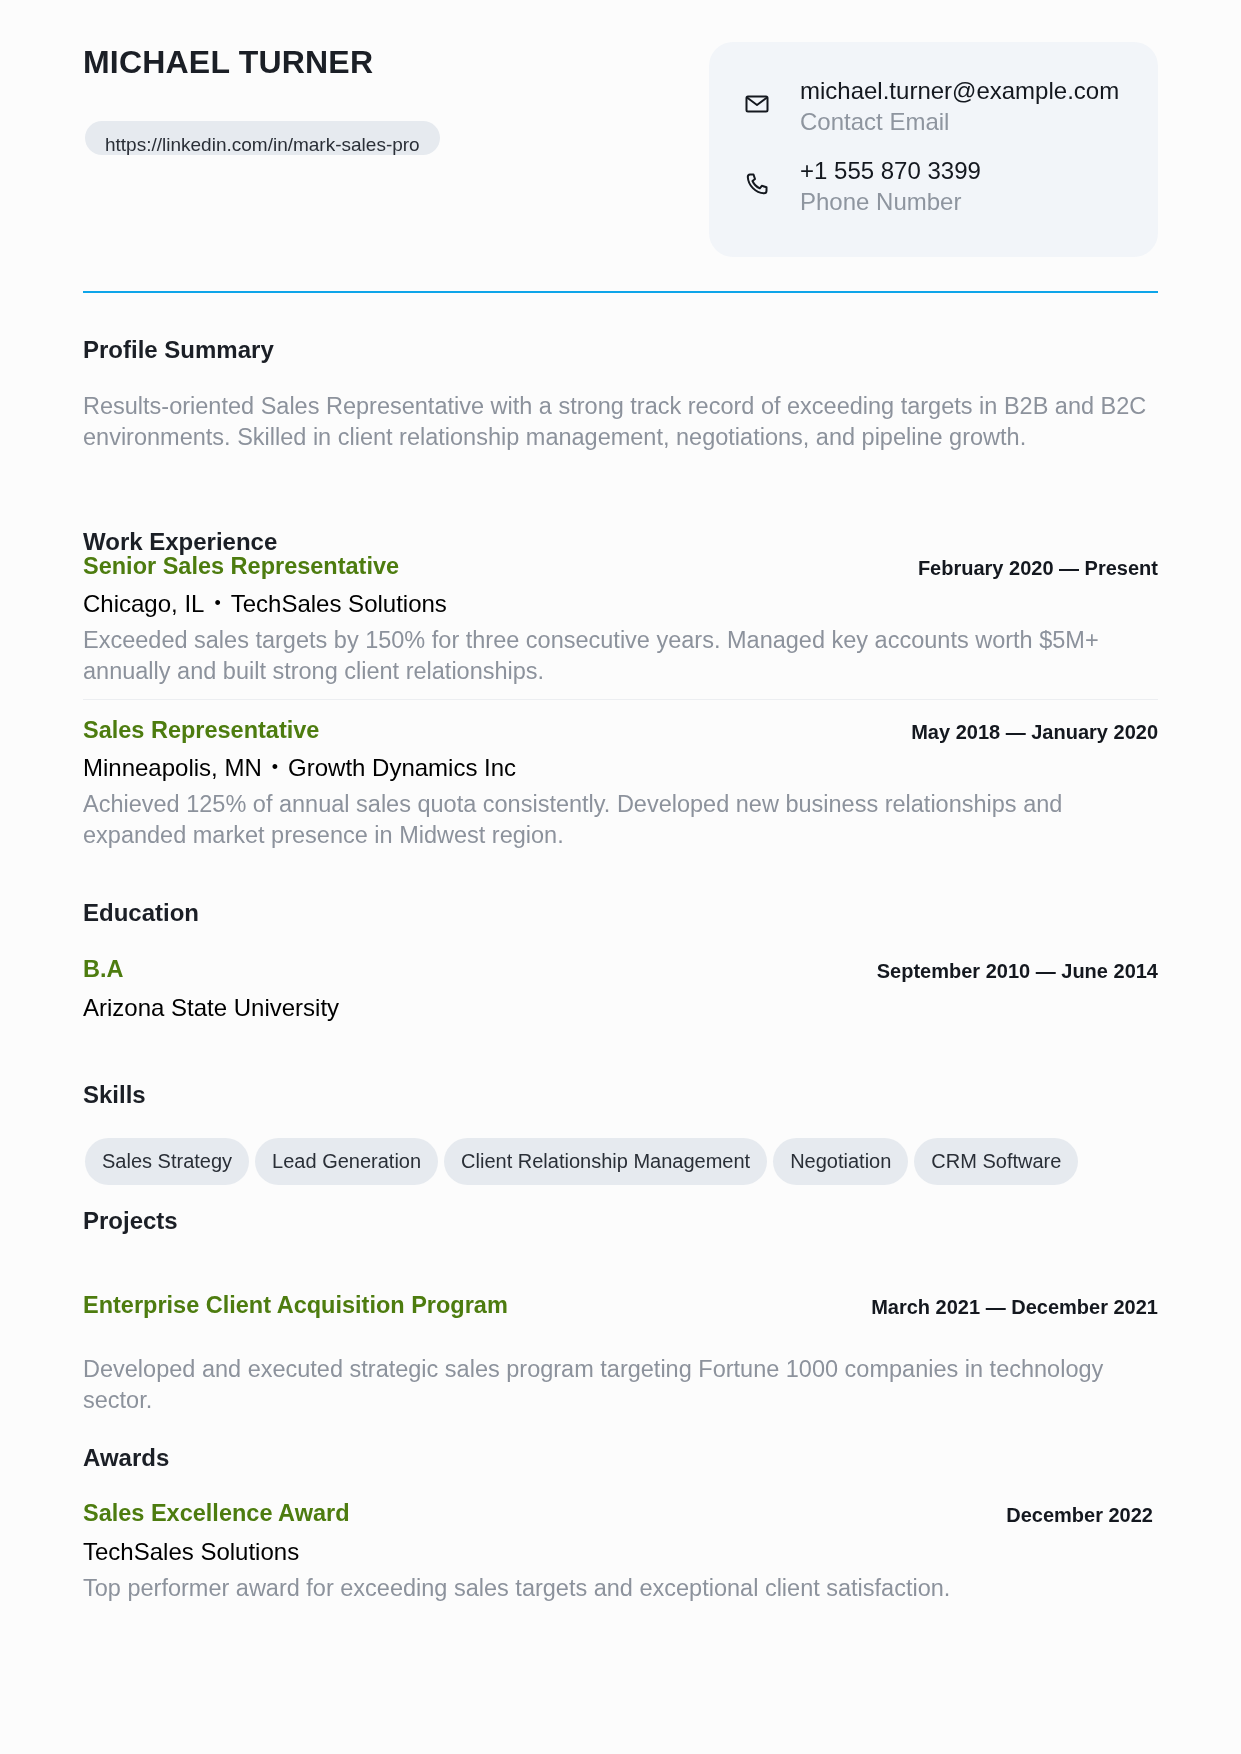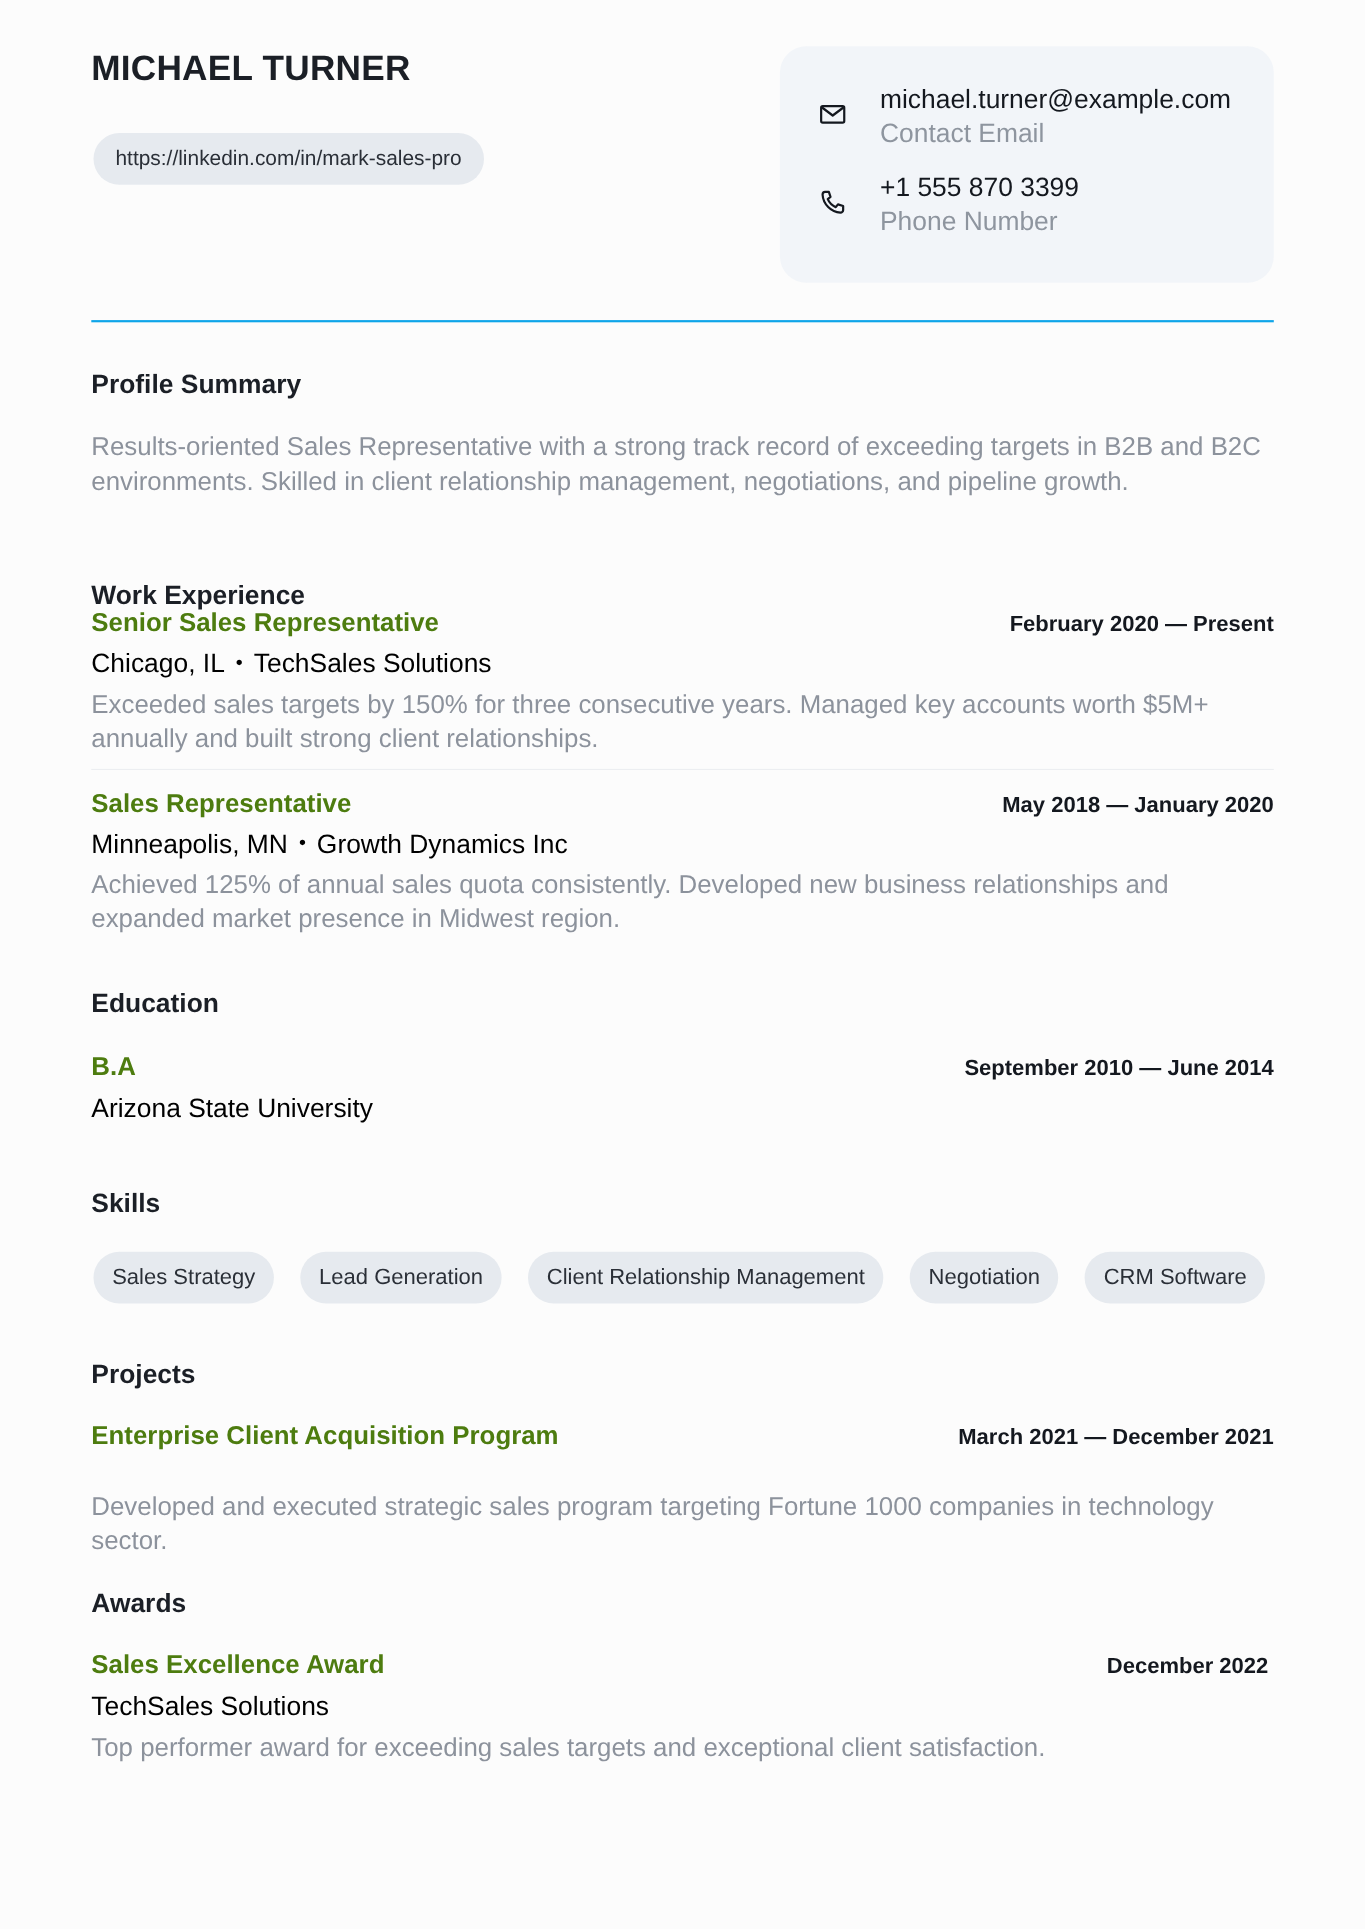--- a/index.html
+++ b/index.html
@@ -2,40 +2,40 @@
 <html><head>
 <meta charset="utf-8">
 <style>
   * { box-sizing: border-box; margin: 0; padding: 0; }
   html, body { width: 1241px; height: 1754px; background: #fcfcfc; }
   body { font-family: "Liberation Sans", "DejaVu Sans", sans-serif; color: #1b1f26; position: relative; }
   .page { position: absolute; left: 83px; top: 0; width: 1075px; }
 
   .header { position: relative; height: 293px; border-bottom: 2px solid #0ea5e9; }
   .name { position: absolute; left: 0; top: 44px; font-size: 32px; font-weight: bold; letter-spacing: 0.2px; color: #1b1f26; }
-  .link-pill { position: absolute; left: 2px; top: 121px; height: 47px; padding: 0 20px; border-radius: 24px; background: #e6eaef; font-size: 19px; line-height: 47px; color: #2a2f37; white-space: nowrap; }
+  .link-pill { position: absolute; left: 2px; top: 121px; height: 34px; padding: 0 20px; border-radius: 24px; background: #e6eaef; font-size: 19px; line-height: 47px; color: #2a2f37; white-space: nowrap; }
 
   .contact-card { position: absolute; right: 0; top: 42px; width: 449px; height: 215px; background: #f2f5f9; border-radius: 24px; }
   .contact-row { position: absolute; left: 0; width: 100%; }
   .contact-row.email { top: 35px; }
   .contact-row.phone { top: 115px; }
   .contact-icon { position: absolute; left: 35px; top: 14px; width: 26px; height: 26px; }
   .contact-icon svg { width: 26px; height: 26px; display: block; }
   .contact-value { position: absolute; left: 91px; top: 0; font-size: 24px; color: #14181f; white-space: nowrap; }
   .contact-label { position: absolute; left: 91px; top: 31px; font-size: 24px; color: #8e959f; white-space: nowrap; }
 
   .section-title { position: absolute; left: 0; font-size: 24px; font-weight: bold; color: #1b1f26; }
   .body-text { position: absolute; left: 0; width: 1075px; font-size: 23.5px; line-height: 31px; color: #8c929c; }
   .item-title { position: absolute; left: 0; font-size: 23.5px; font-weight: bold; color: #4d7c0f; white-space: nowrap; }
   .item-date { position: absolute; right: 0; font-size: 20px; font-weight: bold; color: #14181f; white-space: nowrap; }
   .item-sub { position: absolute; left: 0; font-size: 24px; color: #000000; white-space: nowrap; }
   .bullet { display: inline-block; margin: 0 10px; font-size: 18px; vertical-align: middle; position: relative; top: -2px; }
   .divider { position: absolute; left: 0; width: 1075px; height: 1px; background: #eceef1; }
 
-  .skills { position: absolute; left: 2px; top: 1138px; display: flex; gap: 24px; }
+  .skills { position: absolute; left: 2px; top: 1138px; display: flex; gap: 6px; }
   .skill-pill { height: 47px; padding: 0 17px; border-radius: 24px; background: #e6eaef; font-size: 20px; line-height: 47px; color: #2a2f37; white-space: nowrap; }
 </style>
 </head>
 <body>
 
 <div class="page">
 
   <div class="header">
     <div class="name">MICHAEL TURNER</div>
     <div class="link-pill">https://linkedin.com/in/mark-sales-pro</div>
@@ -97,21 +97,21 @@
 
   <div class="section-title" style="top:1081px;">Skills</div>
   <div class="skills">
     <div class="skill-pill">Sales Strategy</div>
     <div class="skill-pill">Lead Generation</div>
     <div class="skill-pill">Client Relationship Management</div>
     <div class="skill-pill">Negotiation</div>
     <div class="skill-pill">CRM Software</div>
   </div>
 
-  <div class="section-title" style="top:1236px;">Projects</div>
+  <div class="section-title" style="top:1207px;">Projects</div>
   <div>
     <div class="item-title" style="top:1292px;">Enterprise Client Acquisition Program</div>
     <div class="item-date" style="top:1296px;">March 2021 — December 2021</div>
     <div class="body-text" style="top:1334px;margin-top:20px;">Developed and executed strategic sales program targeting Fortune 1000 companies in technology sector.</div>
   </div>
 
   <div class="section-title" style="top:1444px;">Awards</div>
   <div>
     <div class="item-title" style="top:1500px;">Sales Excellence Award</div>
     <div class="item-date" style="top:1504px; right:5px;">December 2022</div>

